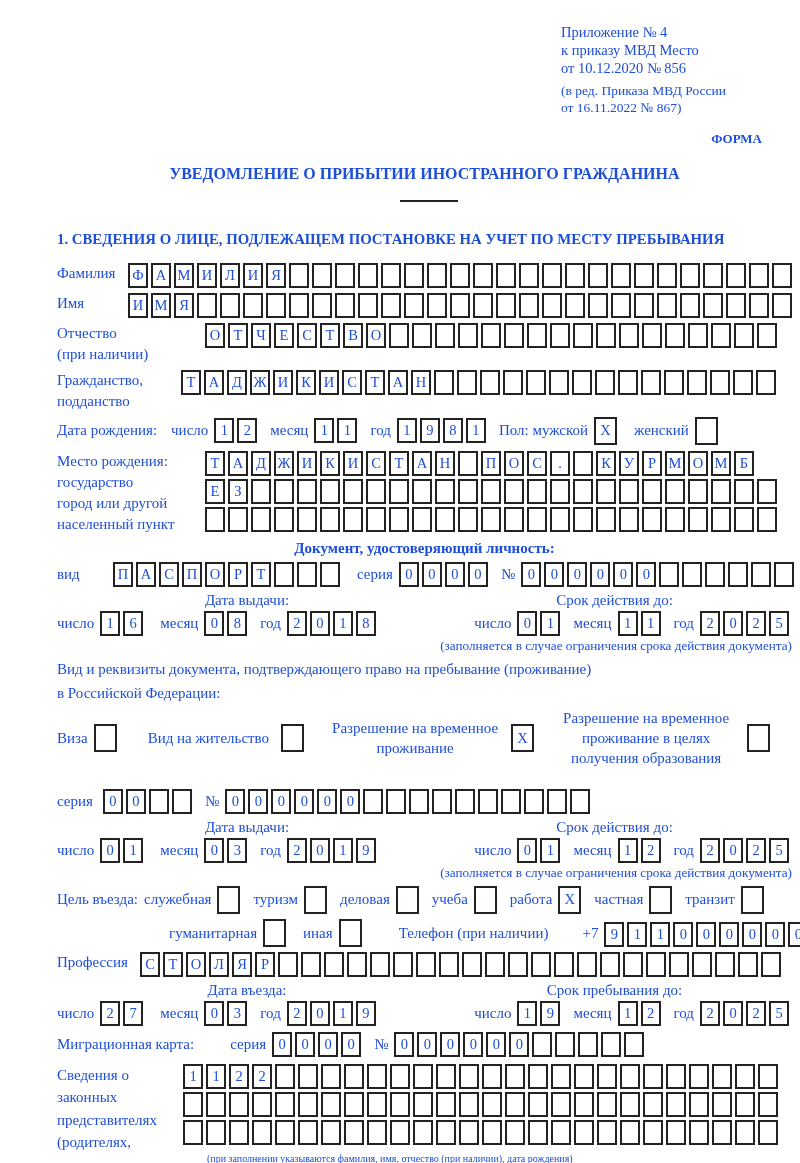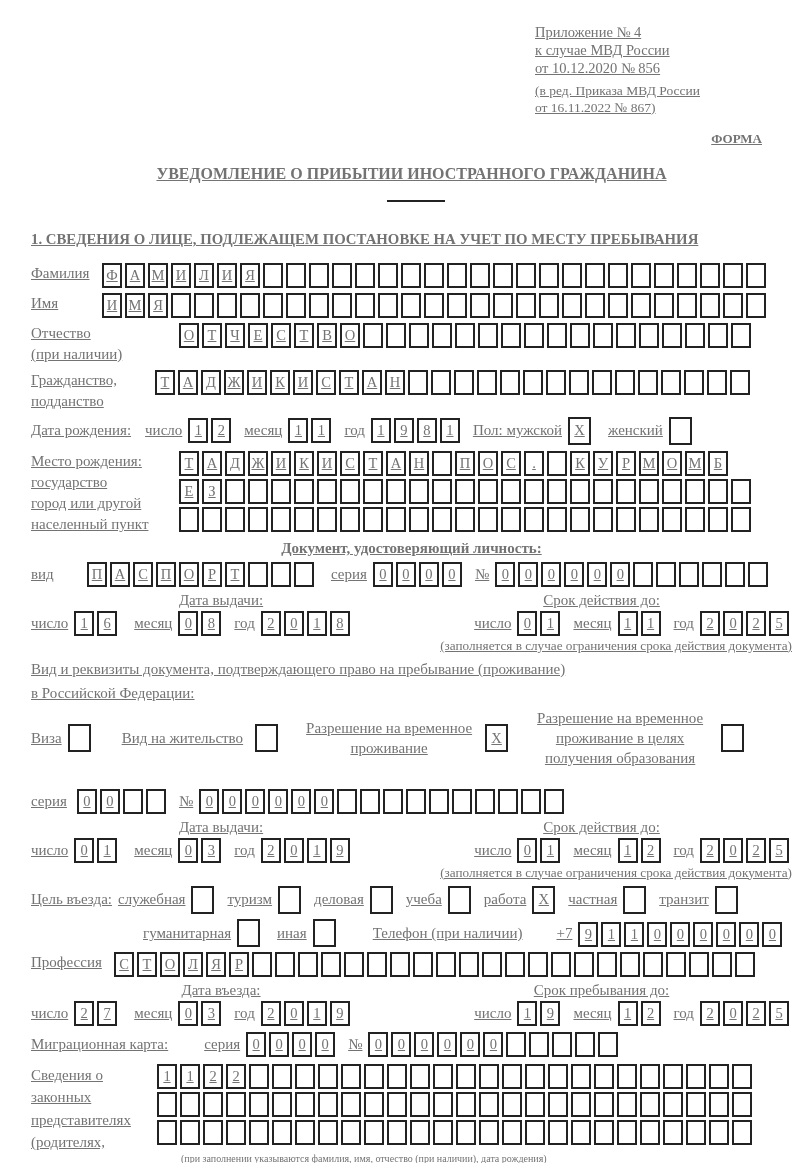--- a/index.html
+++ b/index.html
@@ -1,19 +1,19 @@
 <!DOCTYPE html>
 <html><head>
 <meta charset="utf-8">
 <style>
   html,body{margin:0;padding:0;background:#888;}
   .page{
-    width:800px;height:1163px;margin:0 auto;background:#fff;color:#737373;
+    width:800px;height:1163px;margin:0 auto;background:#fff;color:#1d4ed8;
     font-family:"Liberation Serif","DejaVu Serif",serif;
-    box-sizing:border-box;padding:24px 8px 0 31px;overflow:hidden;position:relative;text-decoration:underline;
+    box-sizing:border-box;padding:24px 8px 0 57px;overflow:hidden;position:relative;
   }
   
   .hdr{margin-left:504px;width:236px;font-size:14.5px;line-height:1.24;}
   .hdr .amend{margin-top:5px;font-size:13.5px;}
   .forma{font-weight:bold;font-size:13px;text-align:right;padding-right:30px;margin-top:15px;}
   .title{font-weight:bold;font-size:16px;text-align:center;line-height:1.42;margin-top:16px;}
   .t-underline{display:inline-block;width:58px;border-bottom:2.5px solid #222;height:14px;margin-left:8px;}
   .sec-head{font-weight:bold;font-size:14.8px;margin-top:22px;margin-bottom:15px;}
   
   .row{display:flex;align-items:flex-start;margin-bottom:5px;font-size:15px;}
@@ -46,21 +46,21 @@
   .wrap170{width:172px;} .wrap190{width:186px;}
   .reps-note{font-size:10px;margin-top:8px;margin-left:24px;}
 </style>
 </head>
 <body>
 
 <div class="page">
 
   <div class="hdr">
     <div>Приложение № 4</div>
-    <div>к случае МВД России</div>
+    <div>к приказу МВД Место</div>
     <div>от 10.12.2020 № 856</div>
     <div class="amend">
       <div>(в ред. Приказа МВД России</div>
       <div>от 16.11.2022 № 867)</div>
     </div>
   </div>
   <div class="forma">ФОРМА</div>
 
   <div class="title">
     <div>УВЕДОМЛЕНИЕ О ПРИБЫТИИ ИНОСТРАННОГО ГРАЖДАНИНА</div>

